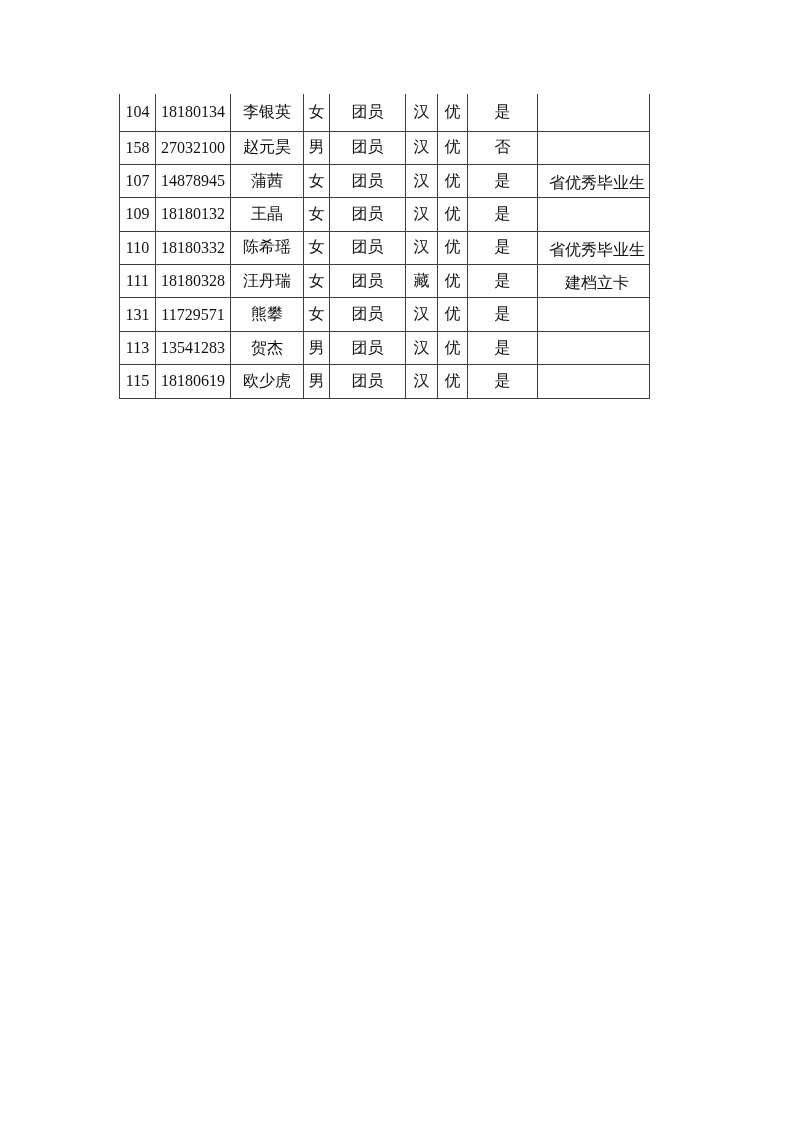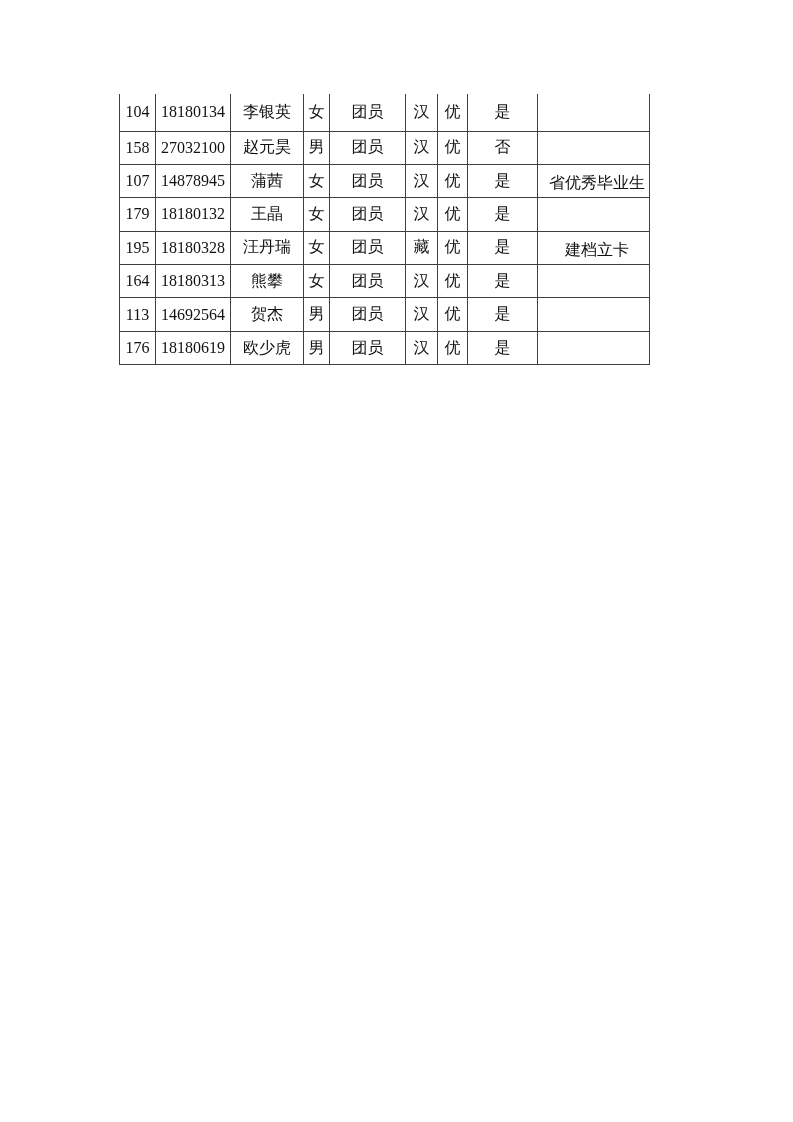--- a/index.html
+++ b/index.html
@@ -86,65 +86,76 @@
         <td>14878945</td>
         <td>蒲茜</td>
         <td>女</td>
         <td>团员</td>
         <td>汉</td>
         <td>优</td>
         <td>是</td>
         <td class="remark">省优秀毕业生</td>
       </tr>
       <tr>
-        <td>179</td>
+        <td>109</td>
         <td>18180132</td>
         <td>王晶</td>
         <td>女</td>
         <td>团员</td>
         <td>汉</td>
         <td>优</td>
         <td>是</td>
         <td class="remark"></td>
       </tr>
       <tr>
-        <td>195</td>
+        <td>110</td>
+        <td>18180332</td>
+        <td>陈希瑶</td>
+        <td>女</td>
+        <td>团员</td>
+        <td>汉</td>
+        <td>优</td>
+        <td>是</td>
+        <td class="remark">省优秀毕业生</td>
+      </tr>
+      <tr>
+        <td>111</td>
         <td>18180328</td>
         <td>汪丹瑞</td>
         <td>女</td>
         <td>团员</td>
         <td>藏</td>
         <td>优</td>
         <td>是</td>
         <td class="remark">建档立卡</td>
       </tr>
       <tr>
-        <td>164</td>
-        <td>18180313</td>
+        <td>131</td>
+        <td>11729571</td>
         <td>熊攀</td>
         <td>女</td>
         <td>团员</td>
         <td>汉</td>
         <td>优</td>
         <td>是</td>
         <td class="remark"></td>
       </tr>
       <tr>
         <td>113</td>
-        <td>14692564</td>
+        <td>13541283</td>
         <td>贺杰</td>
         <td>男</td>
         <td>团员</td>
         <td>汉</td>
         <td>优</td>
         <td>是</td>
         <td class="remark"></td>
       </tr>
       <tr>
-        <td>176</td>
+        <td>115</td>
         <td>18180619</td>
         <td>欧少虎</td>
         <td>男</td>
         <td>团员</td>
         <td>汉</td>
         <td>优</td>
         <td>是</td>
         <td class="remark"></td>
       </tr>
     </tbody>

